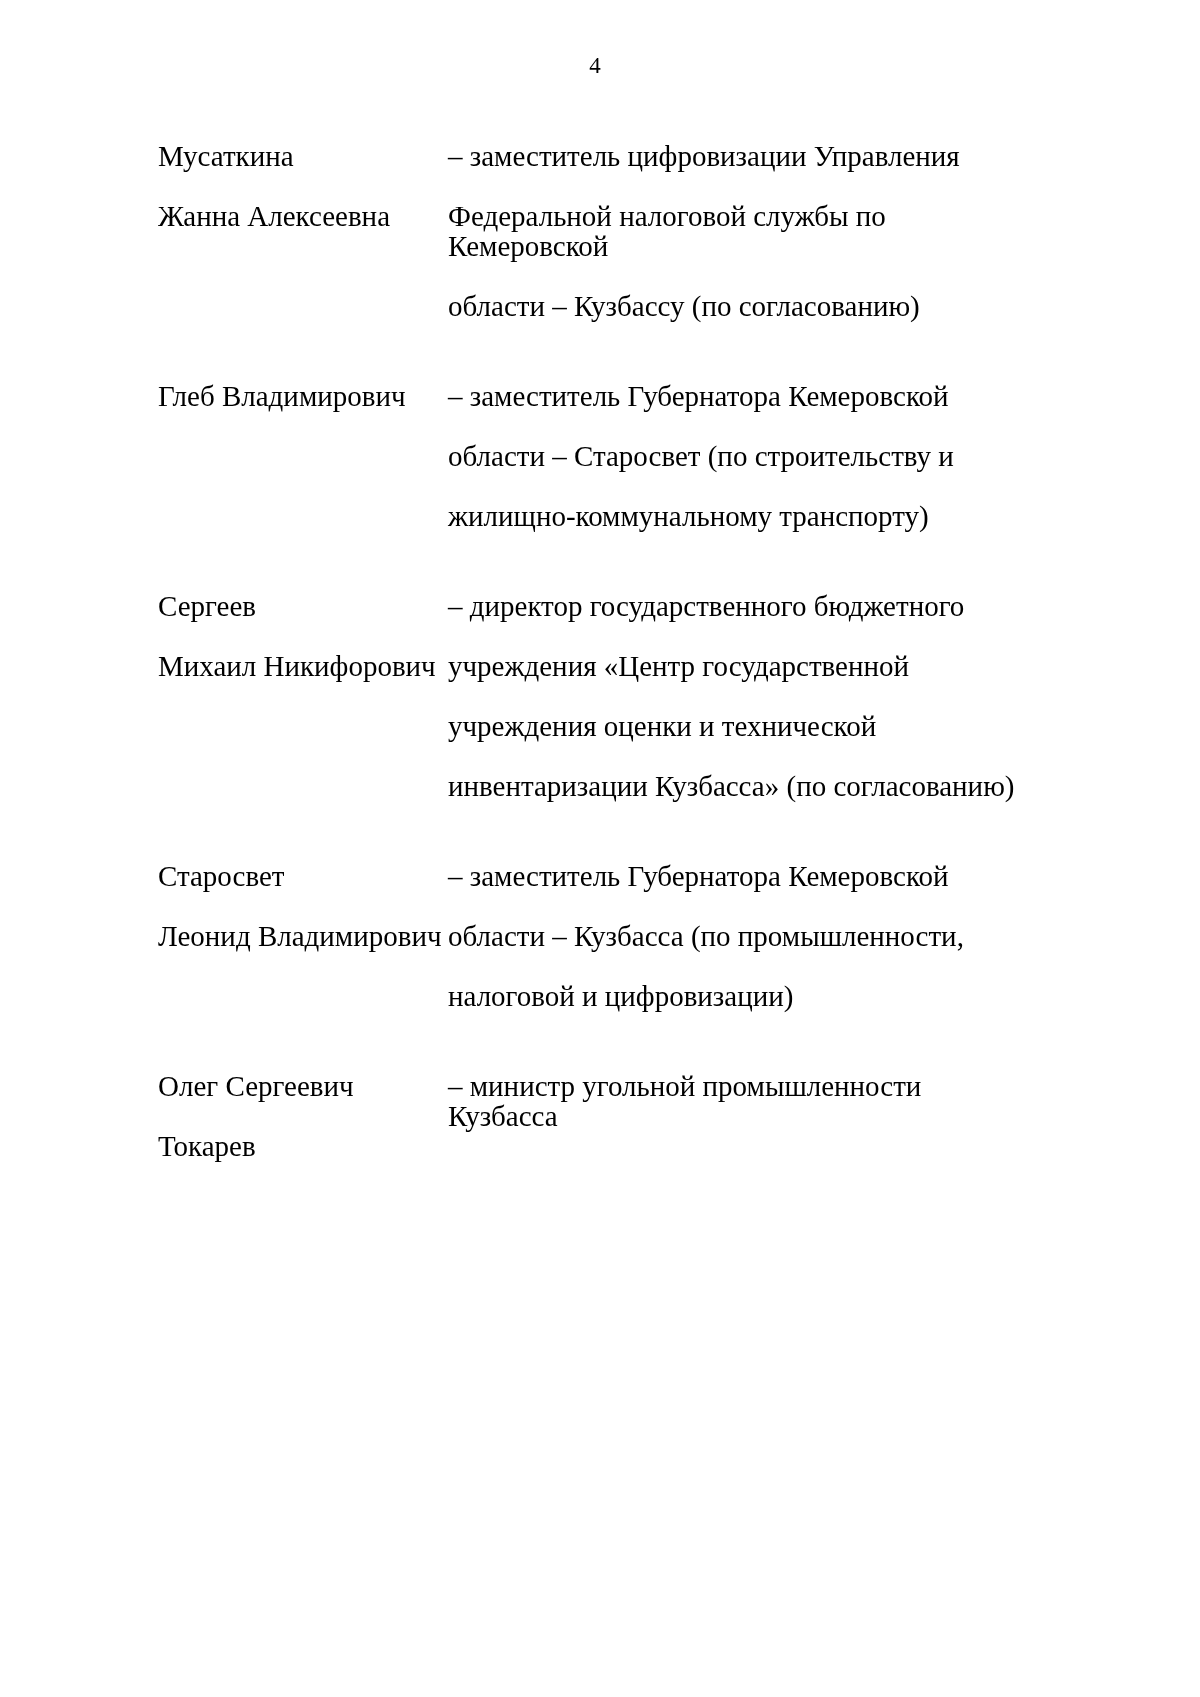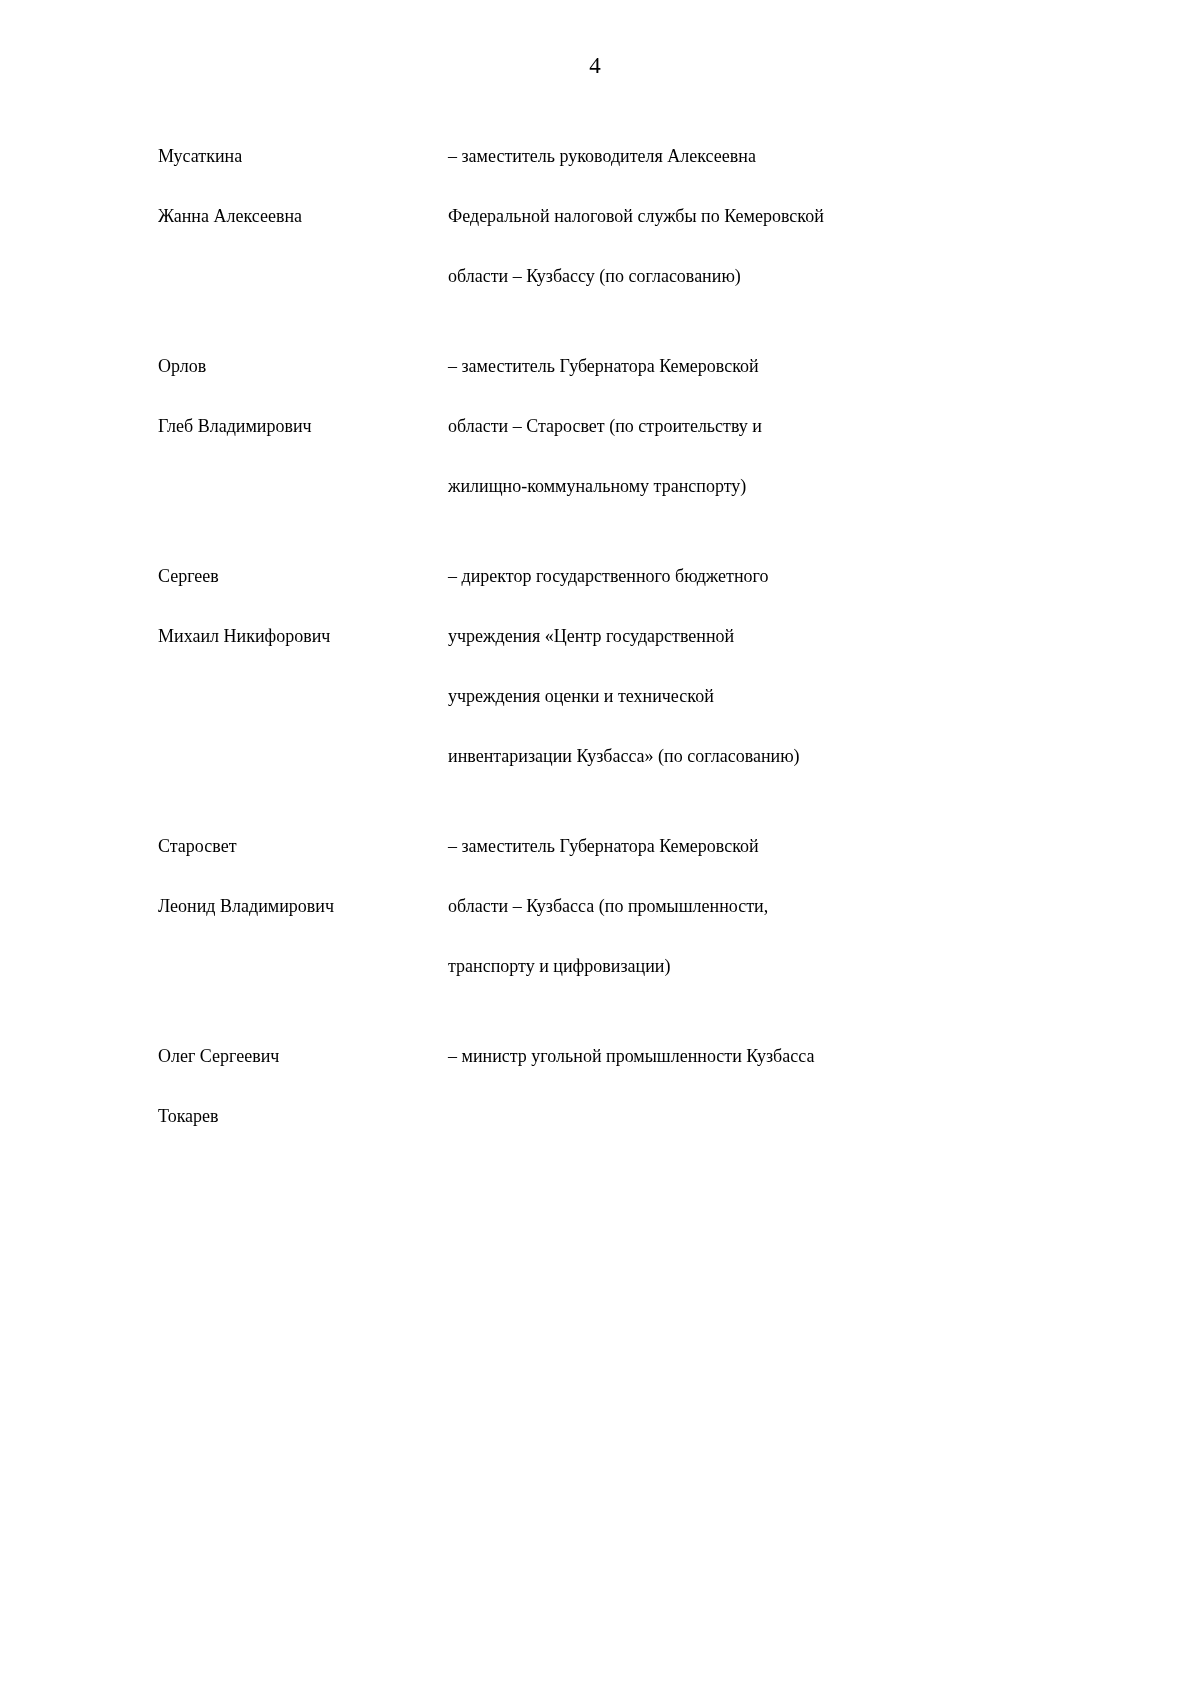--- a/index.html
+++ b/index.html
@@ -26,49 +26,48 @@
     }
     .members {
       position: absolute;
       top: 111px;
       left: 158px;
       width: 880px;
     }
     .member {
       display: grid;
       grid-template-columns: 290px 1fr;
-      font-size: 18px;
+      font-size: 29px;
       line-height: 30px;
     }
     .member .name-col, .member .role-col {
       white-space: pre-line;
     }
   </style>
 </head>
 <body>
 
 <div class="page-number">4</div>
 
 <div class="members">
 
   <div class="member">
     <div class="name-col">
       <div>Мусаткина</div>
       <div>Жанна Алексеевна</div>
     </div>
     <div class="role-col">
-      <div>– заместитель руководителя Алексеевна</div>
+      <div>– заместитель цифровизации Управления</div>
       <div>Федеральной налоговой службы по Кемеровской</div>
       <div>области – Кузбассу (по согласованию)</div>
     </div>
   </div>
 
   <div class="member">
     <div class="name-col">
-      <div>Орлов</div>
       <div>Глеб Владимирович</div>
     </div>
     <div class="role-col">
       <div>– заместитель Губернатора Кемеровской</div>
       <div>области – Старосвет (по строительству и</div>
       <div>жилищно-коммунальному транспорту)</div>
     </div>
   </div>
 
   <div class="member">
@@ -85,21 +84,21 @@
   </div>
 
   <div class="member">
     <div class="name-col">
       <div>Старосвет</div>
       <div>Леонид Владимирович</div>
     </div>
     <div class="role-col">
       <div>– заместитель Губернатора Кемеровской</div>
       <div>области – Кузбасса (по промышленности,</div>
-      <div>транспорту и цифровизации)</div>
+      <div>налоговой и цифровизации)</div>
     </div>
   </div>
 
   <div class="member">
     <div class="name-col">
       <div>Олег Сергеевич</div>
       <div>Токарев</div>
     </div>
     <div class="role-col">
       <div>– министр угольной промышленности Кузбасса</div>

